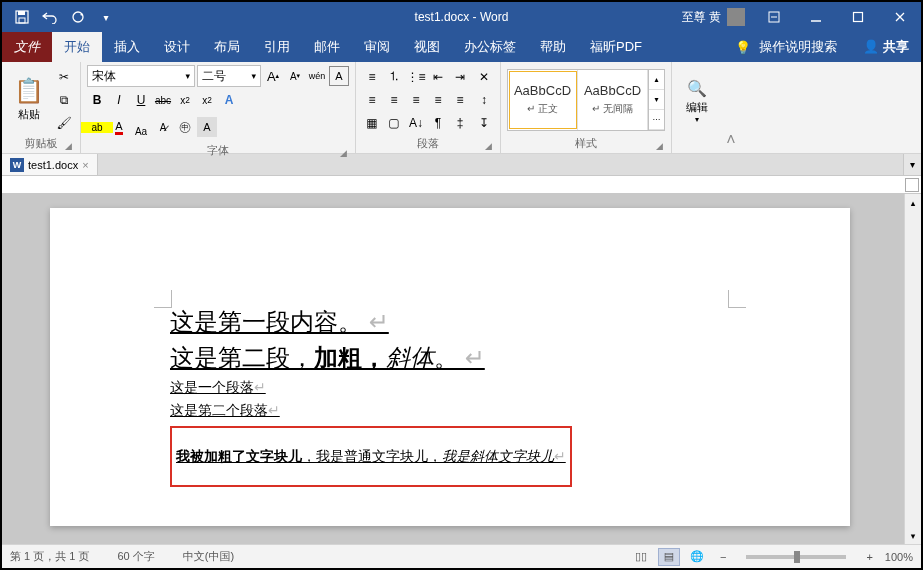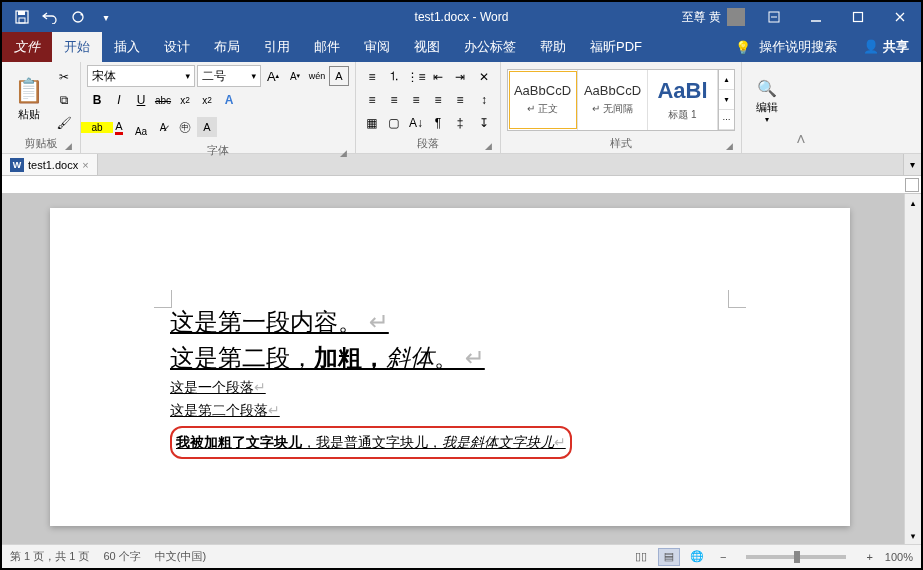--- a/index.html
+++ b/index.html
@@ -52,25 +52,25 @@
 .doc-area { flex: 1; background: #c8c8c8; position: relative; overflow: hidden; }
 .paper { position: absolute; left: 48px; top: 14px; width: 800px; height: 318px; background: #fff; box-shadow: 0 2px 6px rgba(0,0,0,0.25); padding: 96px 120px 20px 120px; }
 .corner { position: absolute; width: 18px; height: 18px; border-color: #b8b8b8; }
 .corner.tl { left: 104px; top: 82px; border-left: 1px solid #b8b8b8; border-top: 1px solid #b8b8b8; transform: rotate(180deg);}
 .corner.tr { right: 104px; top: 82px; border-right: 1px solid #b8b8b8; border-top: 1px solid #b8b8b8; transform: rotate(180deg);}
 .doc-line { font-family: SimSun, "宋体", serif; color: #000; white-space: nowrap; text-decoration: underline; }
 .l1 { font-size: 24px; line-height: 36px; }
 .l2 { font-size: 24px; line-height: 36px; }
 .l3 { font-size: 14px; line-height: 22px; }
 .ret { color: #b8b8b8; font-family: sans-serif; }
-.highlight-box { border: 2px solid #d93025; border-radius: 12px; padding: 3px 4px; margin-top: 4px; display: inline-block; }
+.highlight-box { border: 2px solid #d93025; border-radius: 0; padding: 17px 4px; margin-top: 4px; display: inline-block; }
 .vscroll { position: absolute; right: 0; top: 0; bottom: 0; width: 17px; background: #f0f0f0; border-left: 1px solid #d4d4d4; display: flex; flex-direction: column; }
 .vscroll .arrow { height: 17px; display: flex; align-items: center; justify-content: center; font-size: 9px; cursor: pointer; }
 .vscroll .track { flex: 1; position: relative; }
-.statusbar { height: 24px; background: #f3f3f3; border-top: 1px solid #d4d4d4; display: flex; align-items: center; font-size: 11px; color: #555; padding: 0 8px; gap: 14px; text-align: center; }
+.statusbar { height: 24px; background: #f3f3f3; border-top: 1px solid #d4d4d4; display: flex; align-items: center; font-size: 11px; color: #555; padding: 0 8px; gap: 28px; text-align: center; }
 .status-right { margin-left: auto; display: flex; align-items: center; gap: 6px; }
 .view-btn { width: 22px; height: 18px; display: flex; align-items: center; justify-content: center; cursor: pointer; border: 1px solid transparent; }
 .view-btn.active { background: #d0d8e8; border-color: #a0b0d0; }
 .zoom-slider { width: 100px; height: 4px; background: #c0c0c0; position: relative; margin: 0 8px; }
 .zoom-slider .thumb { position: absolute; left: 48px; top: -4px; width: 6px; height: 12px; background: #888; cursor: pointer; }
 .para-col { display: flex; flex-direction: column; gap: 3px; }
 svg { display: block; }
 </style>
 </head>
 <body>
@@ -251,24 +251,20 @@
       <div class="ribbon-group-body">
         <div class="styles-gallery">
           <div class="style-item selected">
             <div class="preview">AaBbCcD</div>
             <div class="name">↵ 正文</div>
           </div>
           <div class="style-item">
             <div class="preview">AaBbCcD</div>
             <div class="name">↵ 无间隔</div>
           </div>
-          <div class="style-item heading">
-            <div class="preview">AaBl</div>
-            <div class="name">标题 1</div>
-          </div>
           <div class="gallery-more">
               <div>▴</div>
               <div>▾</div>
               <div>⋯</div>
             </div>
         </div>
       </div>
       <div class="ribbon-group-label"><span>样式</span><span class="launcher">◢</span></div>
     </div>
 

